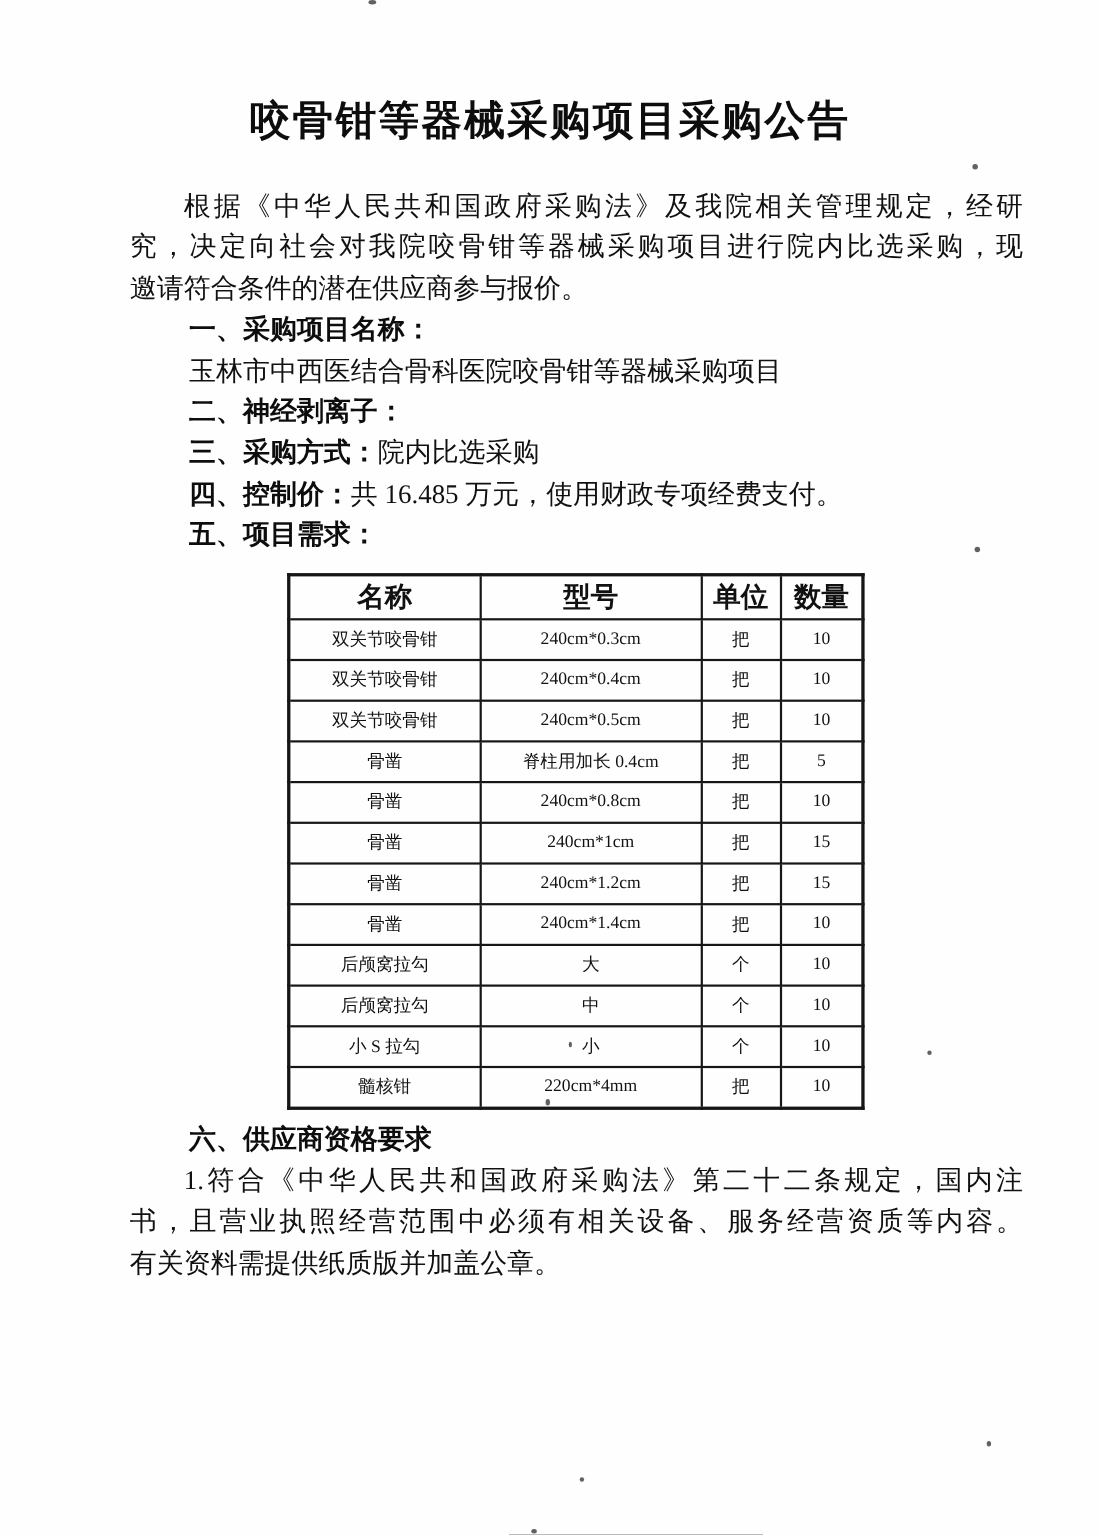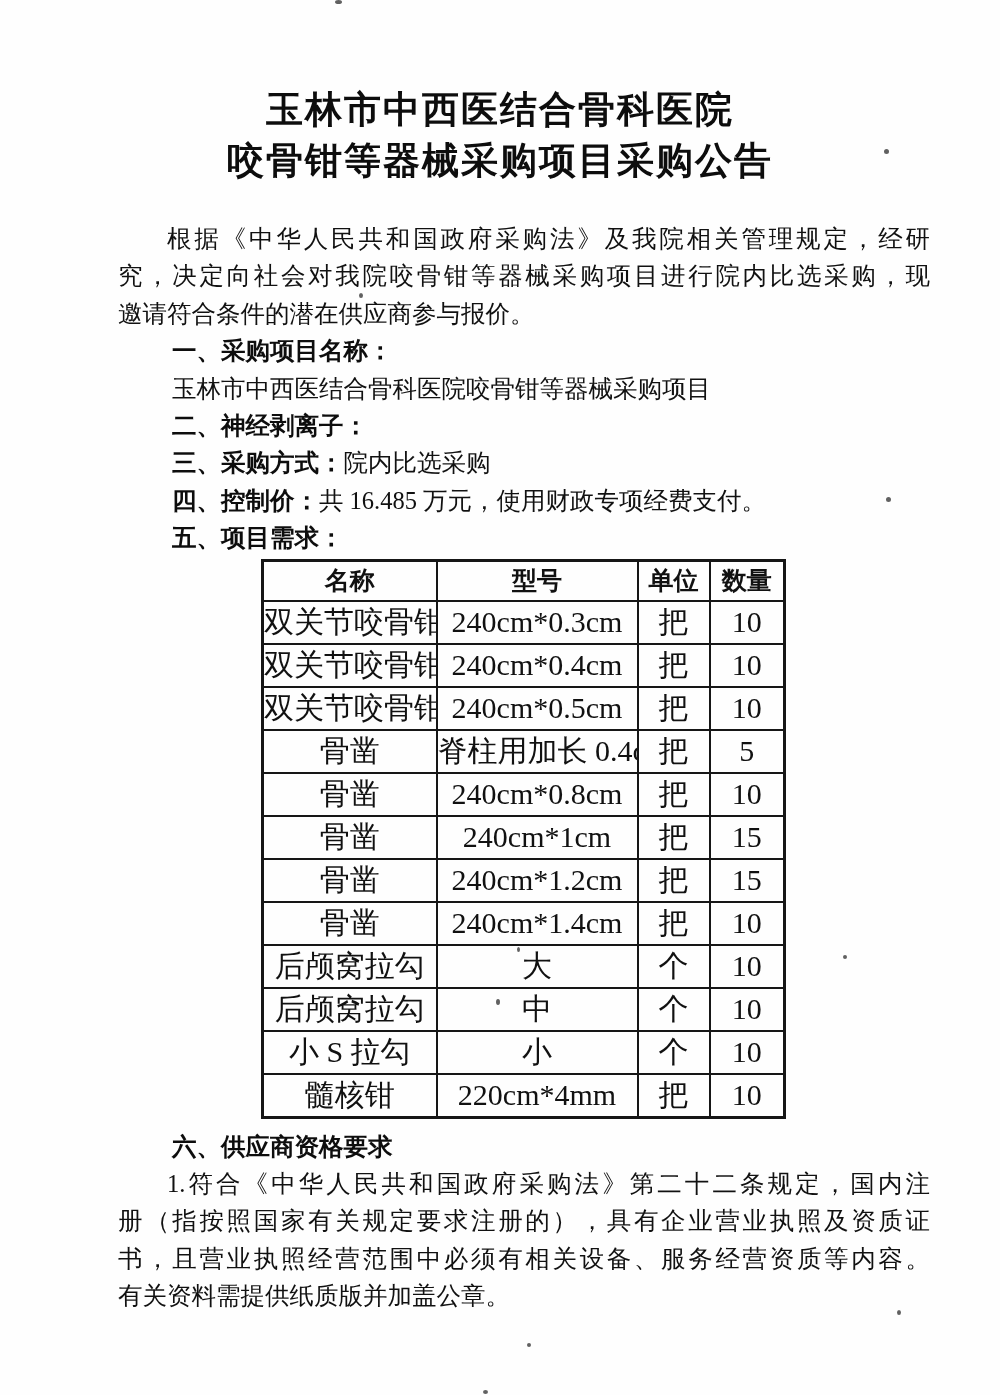--- a/index.html
+++ b/index.html
@@ -39,31 +39,31 @@
   .pline.last { text-align-last: left; }
   .sec-line { line-height: 37.4px; text-indent: 2.2em; }
   .hd {
     font-family: "Liberation Sans", "DejaVu Sans", sans-serif;
     font-weight: 700;
     color: #0d0d0d;
     text-align: center;
   }
   .items-table {
     border-collapse: collapse;
-    margin: 2px 0 0 143px;
+    margin: 15px 0 0 143px;
     table-layout: fixed;
     width: 522px;
     border: 3px solid #161616;
   }
   .items-table th, .items-table td {
     border: 2px solid #161616;
     text-align: center;
     vertical-align: middle;
     padding: 0;
-    font-size: 30px;
+    font-size: 16px;
     overflow: hidden;
     white-space: nowrap;
   }
   .items-table th {
     height: 38px;
     font-family: "Liberation Sans", "DejaVu Sans", sans-serif;
     font-weight: 700;
     font-size: 25px;
   }
   .items-table td { height: 35px; }
@@ -85,21 +85,20 @@
   <div class="speck" style="left:359px; top:293px; width:4px; height:5px;"></div>
   <div class="speck" style="left:886px; top:497px; width:5px; height:5px;"></div>
   <div class="speck" style="left:496px; top:999px; width:4px; height:6px;"></div>
   <div class="speck" style="left:843px; top:955px; width:4px; height:4px;"></div>
   <div class="speck" style="left:517px; top:947px; width:3px; height:5px;"></div>
   <div class="speck" style="left:897px; top:1310px; width:4px; height:5px;"></div>
   <div class="speck" style="left:527px; top:1343px; width:4px; height:4px;"></div>
   <div class="speck" style="left:483px; top:1390px; width:5px; height:4px;"></div>
 
   <div class="title-block">
-    <h1 class="doc-title">玉林市中西医结合骨科医院</h1>
     <h1 class="doc-title">咬骨钳等器械采购项目采购公告</h1>
   </div>
 
   <div class="body-area">
 
     <div class="para">
         <div class="pline indent">根据《中华人民共和国政府采购法》及我院相关管理规定，经研</div>
         <div class="pline">究，决定向社会对我院咬骨钳等器械采购项目进行院内比选采购，现</div>
         <div class="pline last">邀请符合条件的潜在供应商参与报价。</div>
       </div>
@@ -203,19 +202,18 @@
             <td>把</td>
             <td>10</td>
           </tr>
         </tbody>
     </table>
 
     <div class="sec-line req-heading"><span class="hd">六、供应商资格要求</span></div>
 
     <div class="para">
         <div class="pline indent">1.符合《中华人民共和国政府采购法》第二十二条规定，国内注</div>
-        <div class="pline">册（指按照国家有关规定要求注册的），具有企业营业执照及资质证</div>
         <div class="pline">书，且营业执照经营范围中必须有相关设备、服务经营资质等内容。</div>
         <div class="pline last">有关资料需提供纸质版并加盖公章。</div>
       </div>
 
   </div>
 </div>
 
 </body></html>

